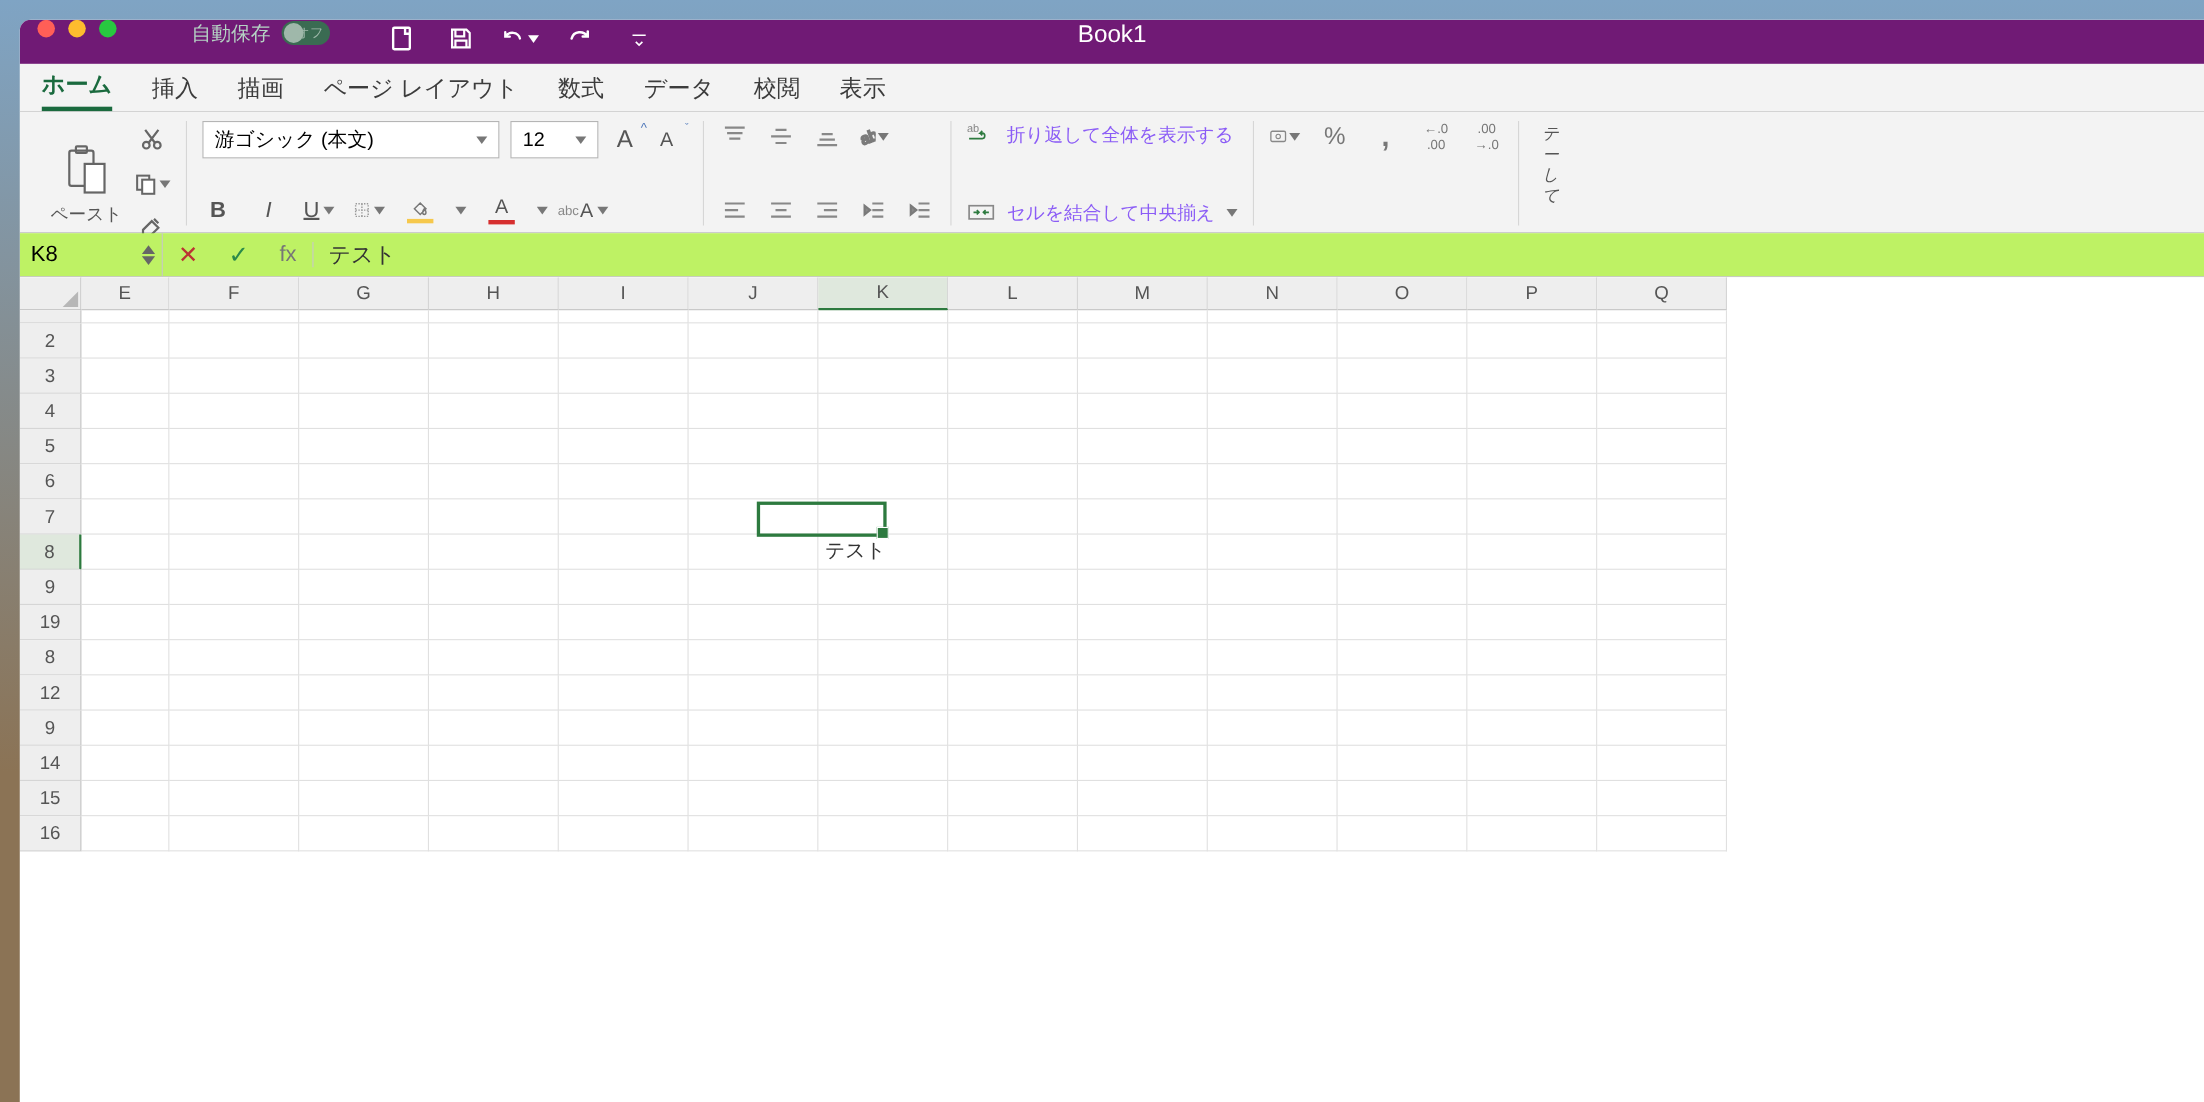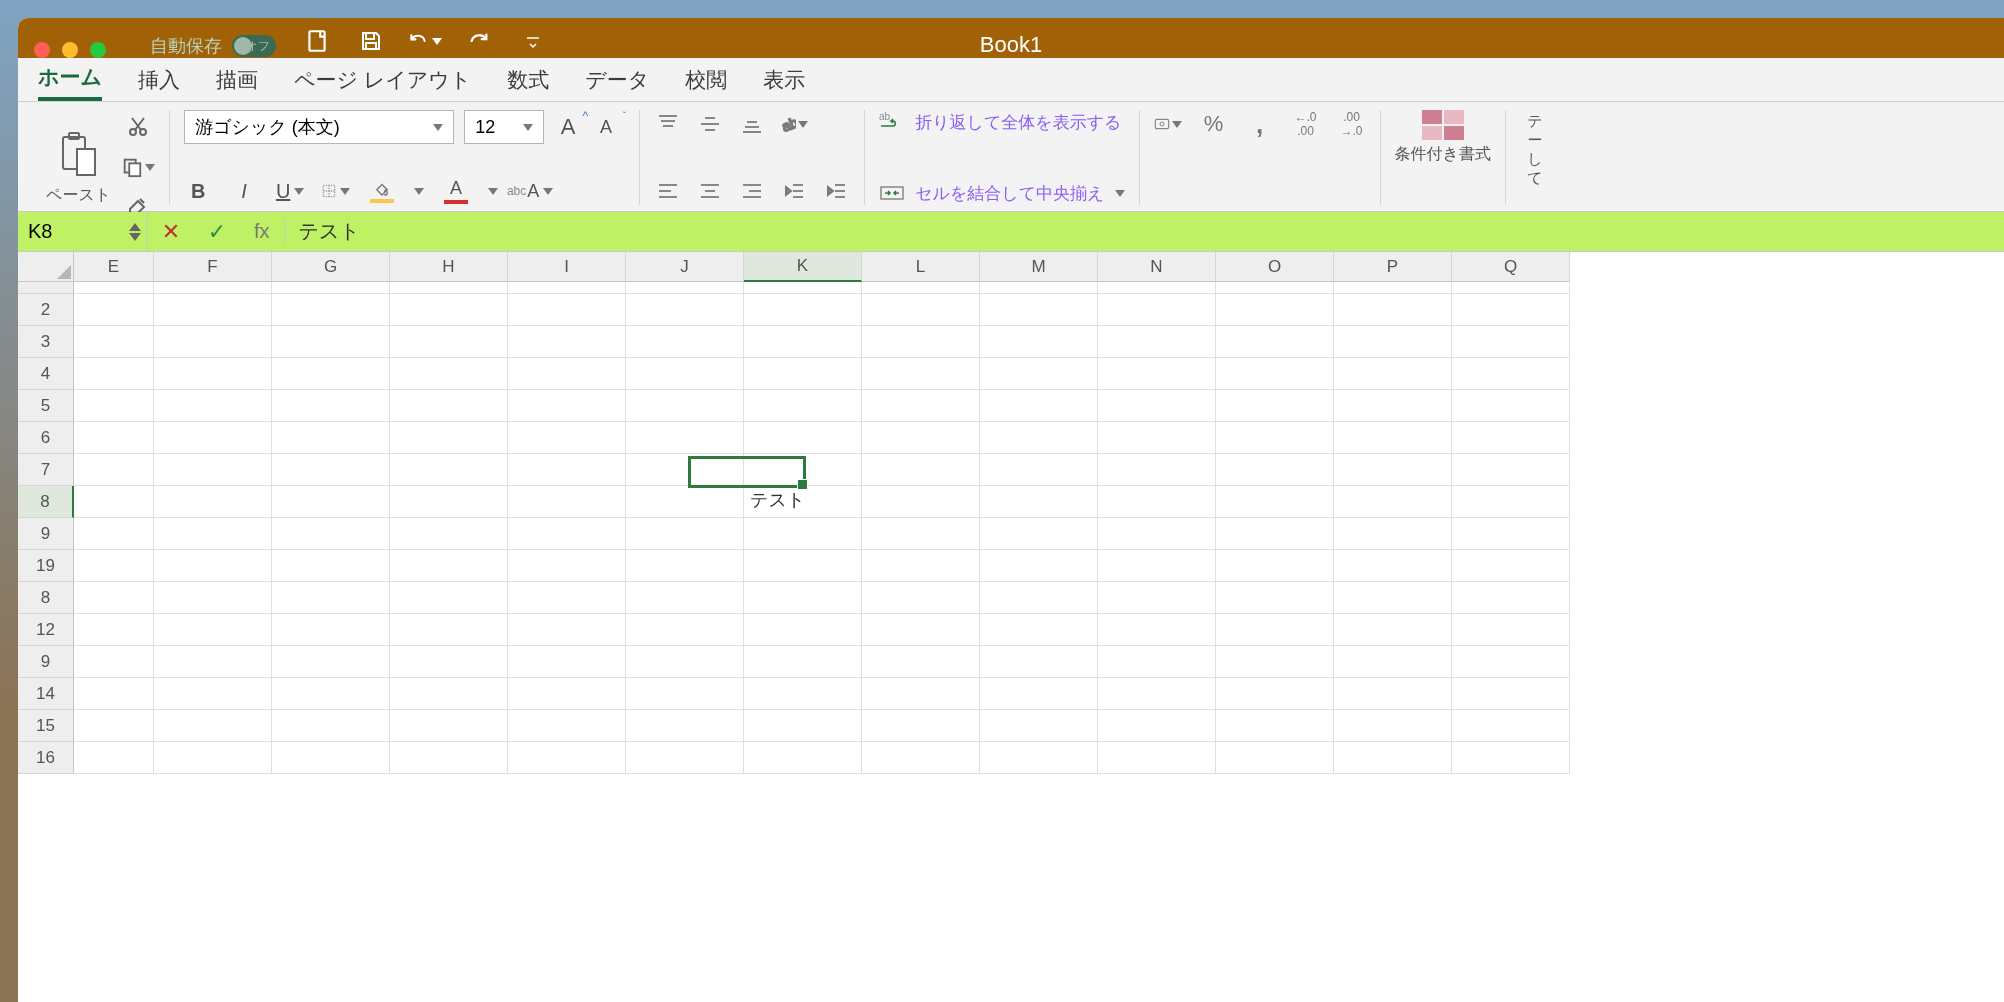--- a/index.html
+++ b/index.html
@@ -1,20 +1,20 @@
 <!DOCTYPE html>
 <html><head>
 <meta charset="utf-8">
 <style>
   * { box-sizing: border-box; margin: 0; padding: 0; user-select: none; }
   html, body { width: 2004px; height: 1002px; font-family: "Hiragino Kaku Gothic ProN", "Yu Gothic", sans-serif; overflow: hidden; background: linear-gradient(#7fa4c4, #8b7355 70%); }
   .window { position: absolute; left: 18px; top: 18px; right: 0; bottom: 0; background: #fff; border-top-left-radius: 10px; overflow: hidden; display: flex; flex-direction: column; }
 
   
-  .titlebar { height: 40px; background: #a16207; display: flex; align-items: flex-end; color: #fff; font-size: 20px; position: relative; }
+  .titlebar { height: 40px; background: #701a75; display: flex; align-items: flex-start; color: #fff; font-size: 20px; position: relative; gap: 24px; }
   .traffic-lights { display: flex; gap: 12px; margin-left: 16px; }
   .tl { width: 16px; height: 16px; border-radius: 50%; }
   .tl.red { background: #ff5f57; }
   .tl.yellow { background: #febc2e; }
   .tl.green { background: #28c840; }
   .autosave { display: flex; align-items: center; gap: 10px; margin-left: 44px; color: #b5d3c4; font-size: 18px; }
   .toggle { width: 44px; height: 22px; border-radius: 11px; background: #3a6b52; position: relative; display:flex; align-items:center; }
   .toggle::before { content:""; position:absolute; width:18px; height:18px; border-radius:50%; background:#9fb8aa; left:2px; }
   .toggle-label { position:absolute; right:6px; font-size:12px; color:#9fb8aa; }
   .qat { display: flex; gap: 20px; margin-left: 24px; align-items:center; }
@@ -331,33 +331,22 @@
             <span>←.0</span>
             <span>.00</span>
           </span>
         <span class="fmt-btn" style="font-size:12px;color:#777;display:flex;flex-direction:column;align-items:center;">
             <span>.00</span>
             <span>→.0</span>
           </span>
       </div>
     </div>
 
-    <div class="ribbon-group">
-      <div class="big-btn">
-        <div class="cf-icon">
-            <div></div>
-            <div></div>
-            <div></div>
-            <div></div>
-          </div>
-        <span class="ribbon-label">条件付き書式</span>
-      </div>
-    </div>
     <div class="ribbon-group" style="border-right:none;padding-right:0;">
-      <div class="big-btn" style="overflow:hidden;width:30px;">
+      <div class="big-btn" style="overflow:hidden;width:30px;font-style:italic;">
         <span class="ribbon-label" style="font-size:15px;">テー<br>して</span>
       </div>
     </div>
 
   </div>
 
   <div class="formula-bar">
     <div class="namebox">
       <span>K8</span>
       <div class="spin">

